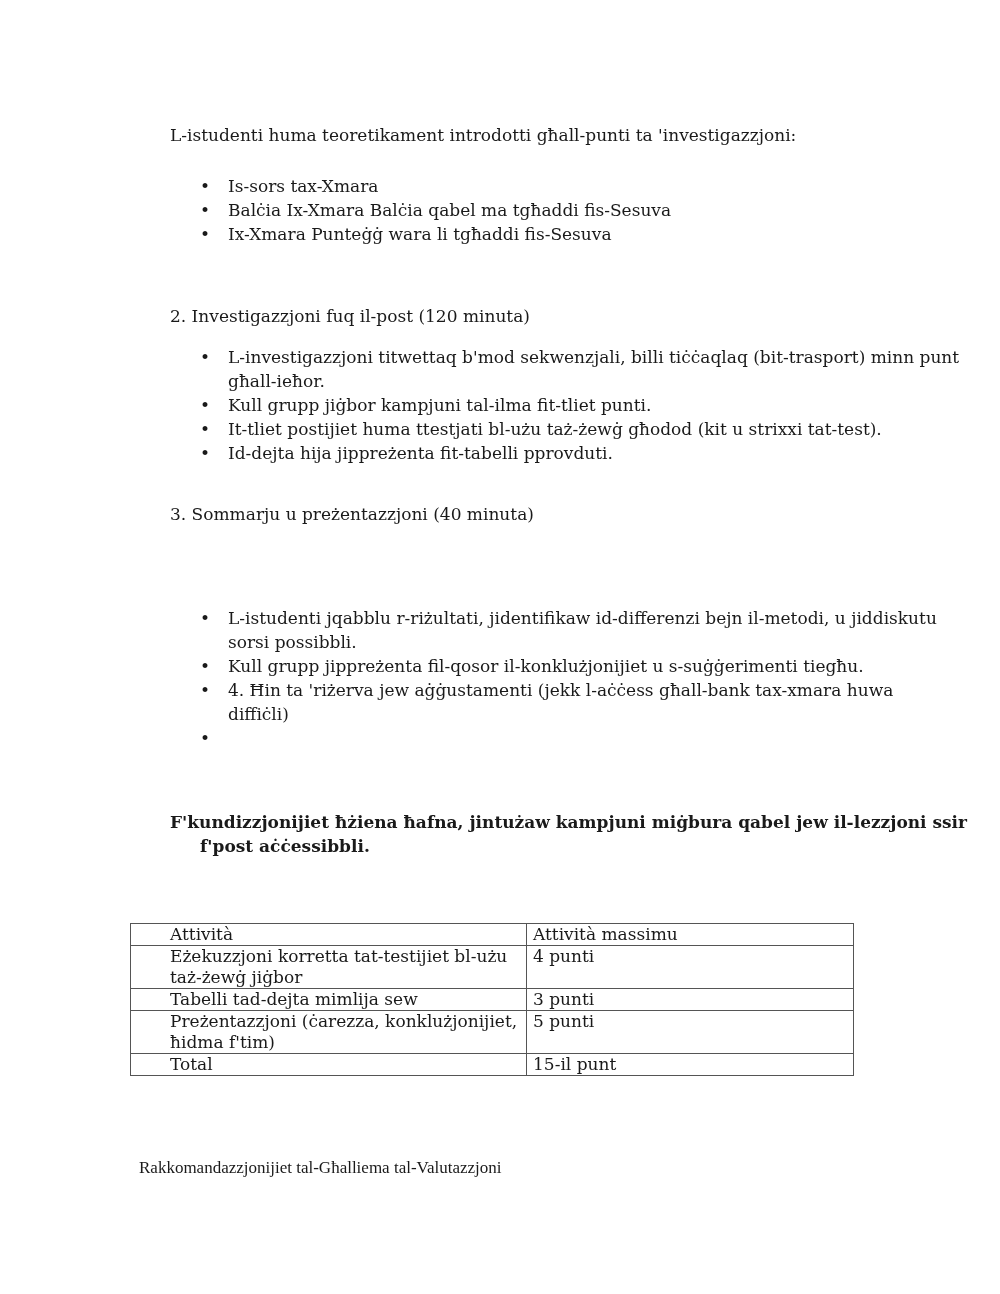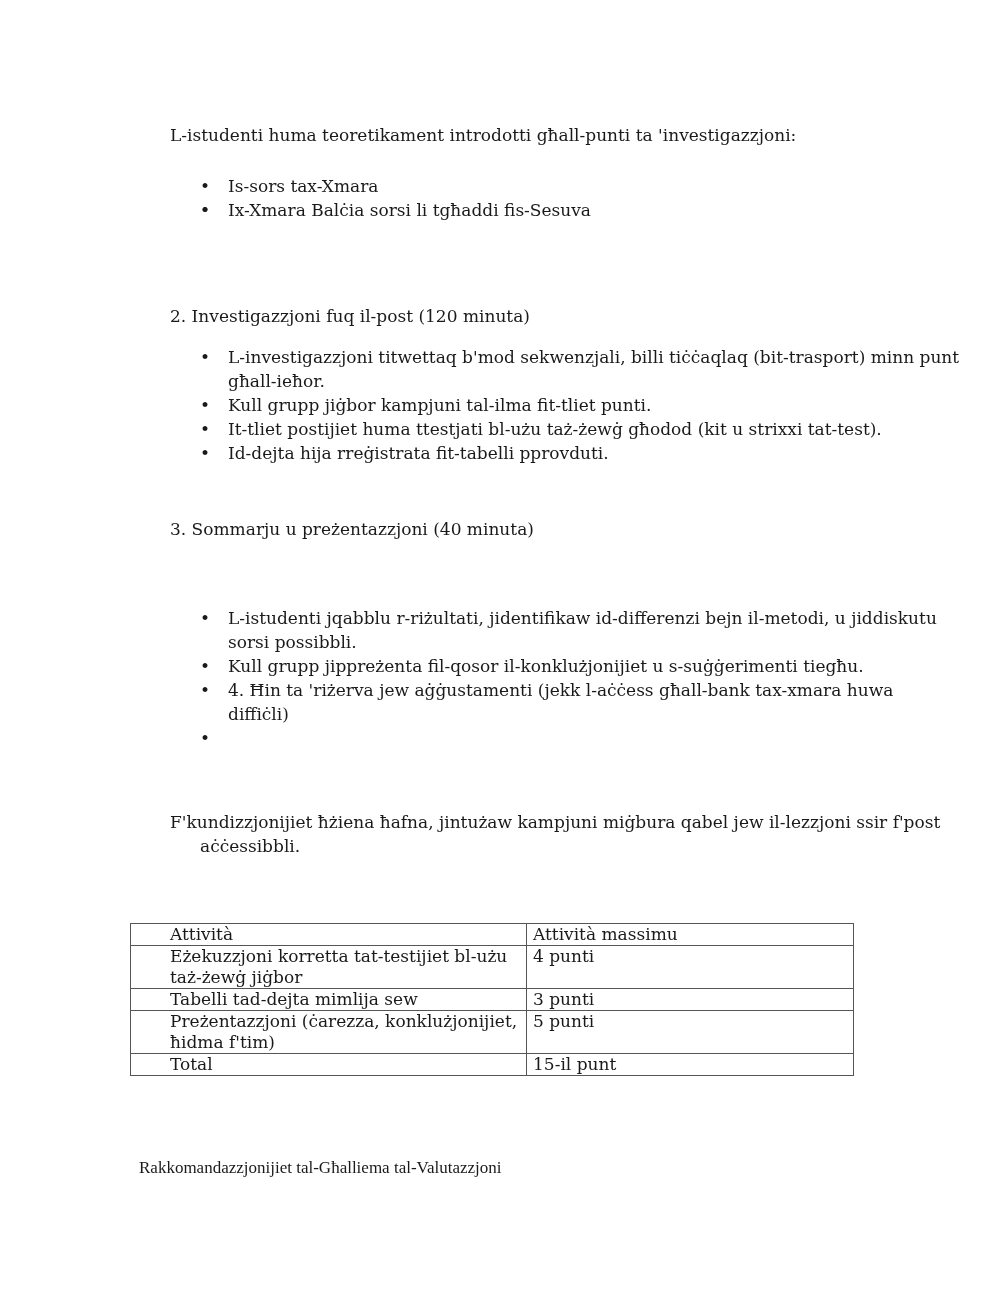--- a/index.html
+++ b/index.html
@@ -1,50 +1,50 @@
 <!DOCTYPE html>
 <html><head>
 <meta charset="utf-8">
 <style>
   html, body { margin: 0; padding: 0; background: #ffffff; }
   body { width: 1000px; height: 1294px; position: relative; overflow: hidden;
          font-family: "DejaVu Serif", serif; color: #1a1a1a; font-size: 17px; }
   .abs { position: absolute; white-space: nowrap; }
-  .p { position: absolute; left: 170px; line-height: 24px; }
+  .p { position: absolute; left: 170px; line-height: 24px; font-weight: bold; }
   ul.bl { position: absolute; left: 200px; margin: 0; padding: 0; list-style: none; width: 760px; }
   ul.bl li { position: relative; padding-left: 28px; line-height: 24px; }
   ul.bl li .dot { position: absolute; left: 0; top: 0; }
   .hang { text-indent: -30px; padding-left: 30px; width: 770px; }
   table.grade { position: absolute; left: 130px; top: 923px; width: 724px; border-collapse: collapse; font-size: 17px; }
   table.grade td { border: 1px solid #555; vertical-align: top; padding: 0 6px; line-height: 21px; }
   table.grade td.c1 { width: 350px; padding-left: 39px; }
 </style>
 </head>
 <body>
 
 <div>
 
   <div class="abs" style="left:170px; top:92px;margin-top:33px;">L-istudenti huma teoretikament introdotti għall-punti ta 'investigazzjoni:</div>
 
   <ul class="bl" style="top:174px;">
     <li><span class="dot">•</span><span>Is-sors tax-Xmara</span></li>
-    <li><span class="dot">•</span></li>
-    <li><span class="dot">•</span><span>Ix-Xmara Balċia sorsi li tgħaddi fis-Sesuva</span></li>
+    <li><span class="dot">•</span><span>Balċia Ix-Xmara Balċia qabel ma tgħaddi fis-Sesuva</span></li>
+    <li><span class="dot">•</span><span>Ix-Xmara Punteġġ wara li tgħaddi fis-Sesuva</span></li>
   </ul>
 
   <div class="abs" style="left:170px; top:306px;">2. Investigazzjoni fuq il-post (120 minuta)</div>
 
   <ul class="bl" style="top:345px;">
     <li><span class="dot">•</span><span>L-investigazzjoni titwettaq b'mod sekwenzjali, billi tiċċaqlaq (bit-trasport) minn punt għall-ieħor.</span></li>
     <li><span class="dot">•</span><span>Kull grupp jiġbor kampjuni tal-ilma fit-tliet punti.</span></li>
     <li><span class="dot">•</span><span>It-tliet postijiet huma ttestjati bl-użu taż-żewġ għodod (kit u strixxi tat-test).</span></li>
-    <li><span class="dot">•</span><span>Id-dejta hija rreġistrata fit-tabelli pprovduti.</span></li>
+    <li><span class="dot">•</span><span>Id-dejta hija jippreżenta fit-tabelli pprovduti.</span></li>
   </ul>
 
-  <div class="abs" style="left:170px; top:519px;">3. Sommarju u preżentazzjoni (40 minuta)</div>
+  <div class="abs" style="left:170px; top:504px;">3. Sommarju u preżentazzjoni (40 minuta)</div>
 
   <ul class="bl" style="top:606px; width:740px;">
     <li><span class="dot">•</span><span>L-istudenti jqabblu r-riżultati, jidentifikaw id-differenzi bejn il-metodi, u jiddiskutu sorsi possibbli.</span></li>
     <li><span class="dot">•</span><span>Kull grupp jippreżenta fil-qosor il-konklużjonijiet u s-suġġerimenti tiegħu.</span></li>
     <li><span class="dot">•</span><span>4. Ħin ta 'riżerva jew aġġustamenti (jekk l-aċċess għall-bank tax-xmara huwa diffiċli)</span></li>
     <li><span class="dot">•</span></li>
   </ul>
 
   <div class="p hang" style="top:810px; left:170px;">F'kundizzjonijiet ħżiena ħafna, jintużaw kampjuni miġbura qabel jew il-lezzjoni ssir f'post aċċessibbli.</div>
 

